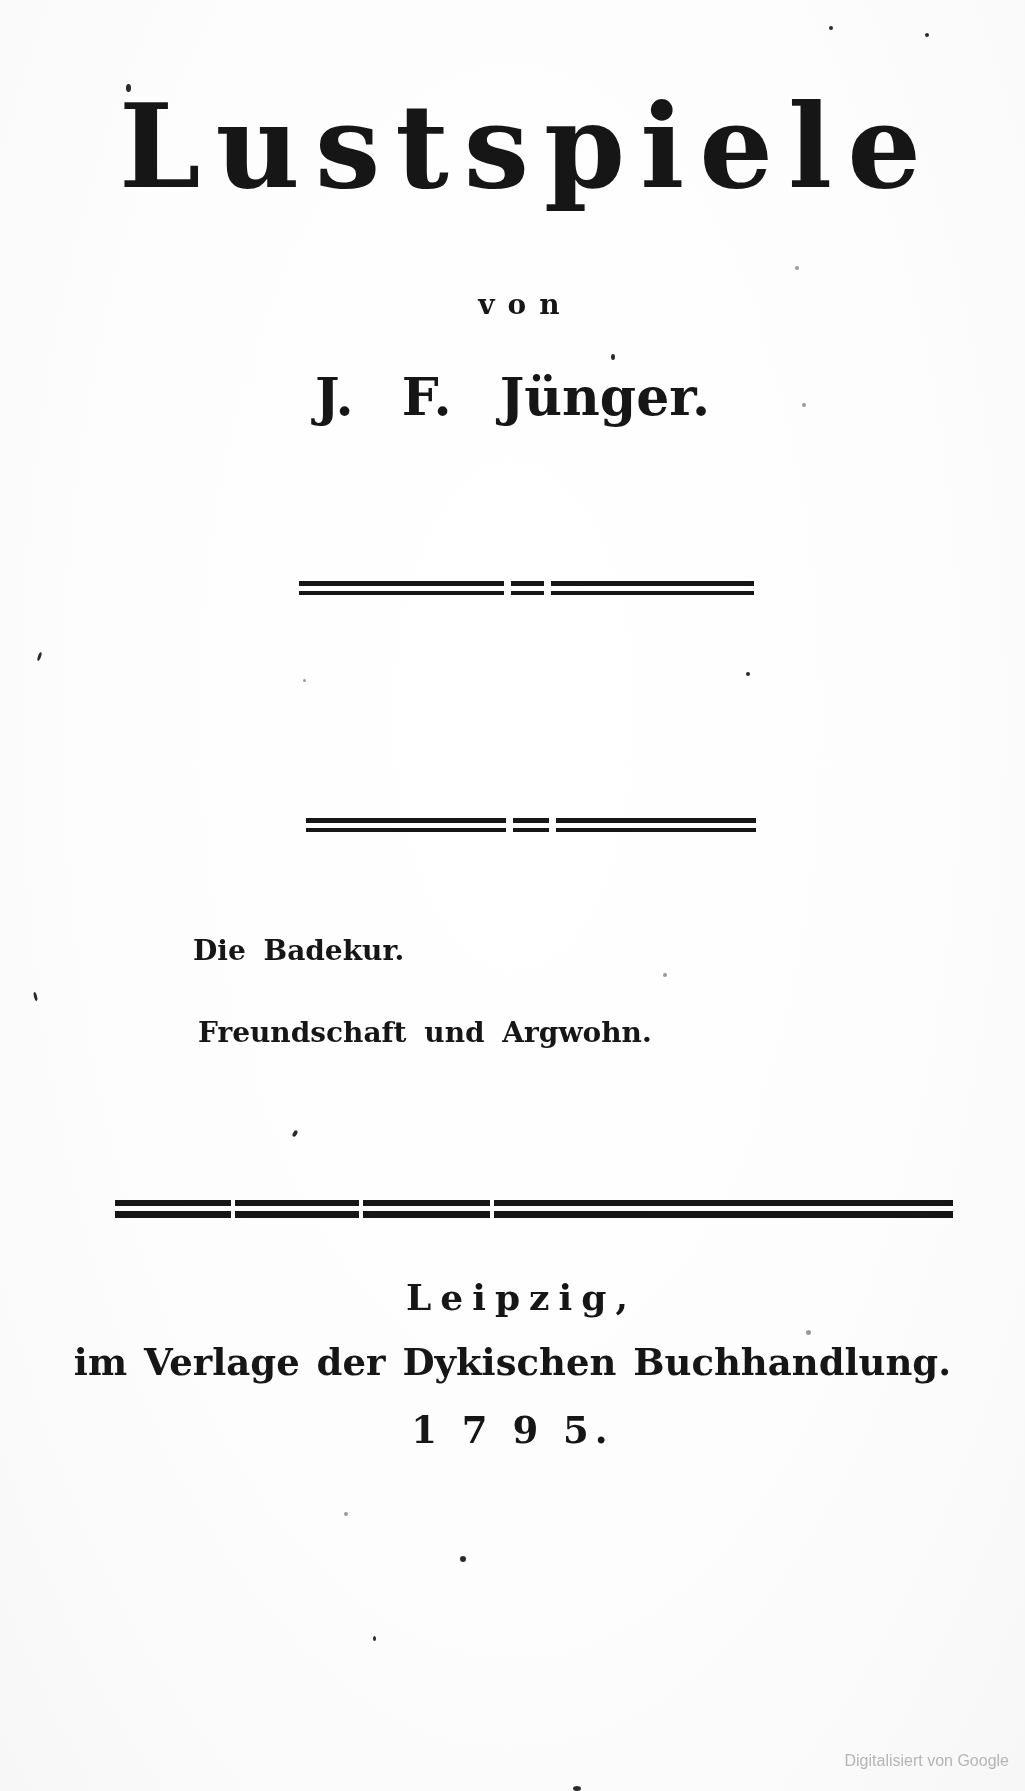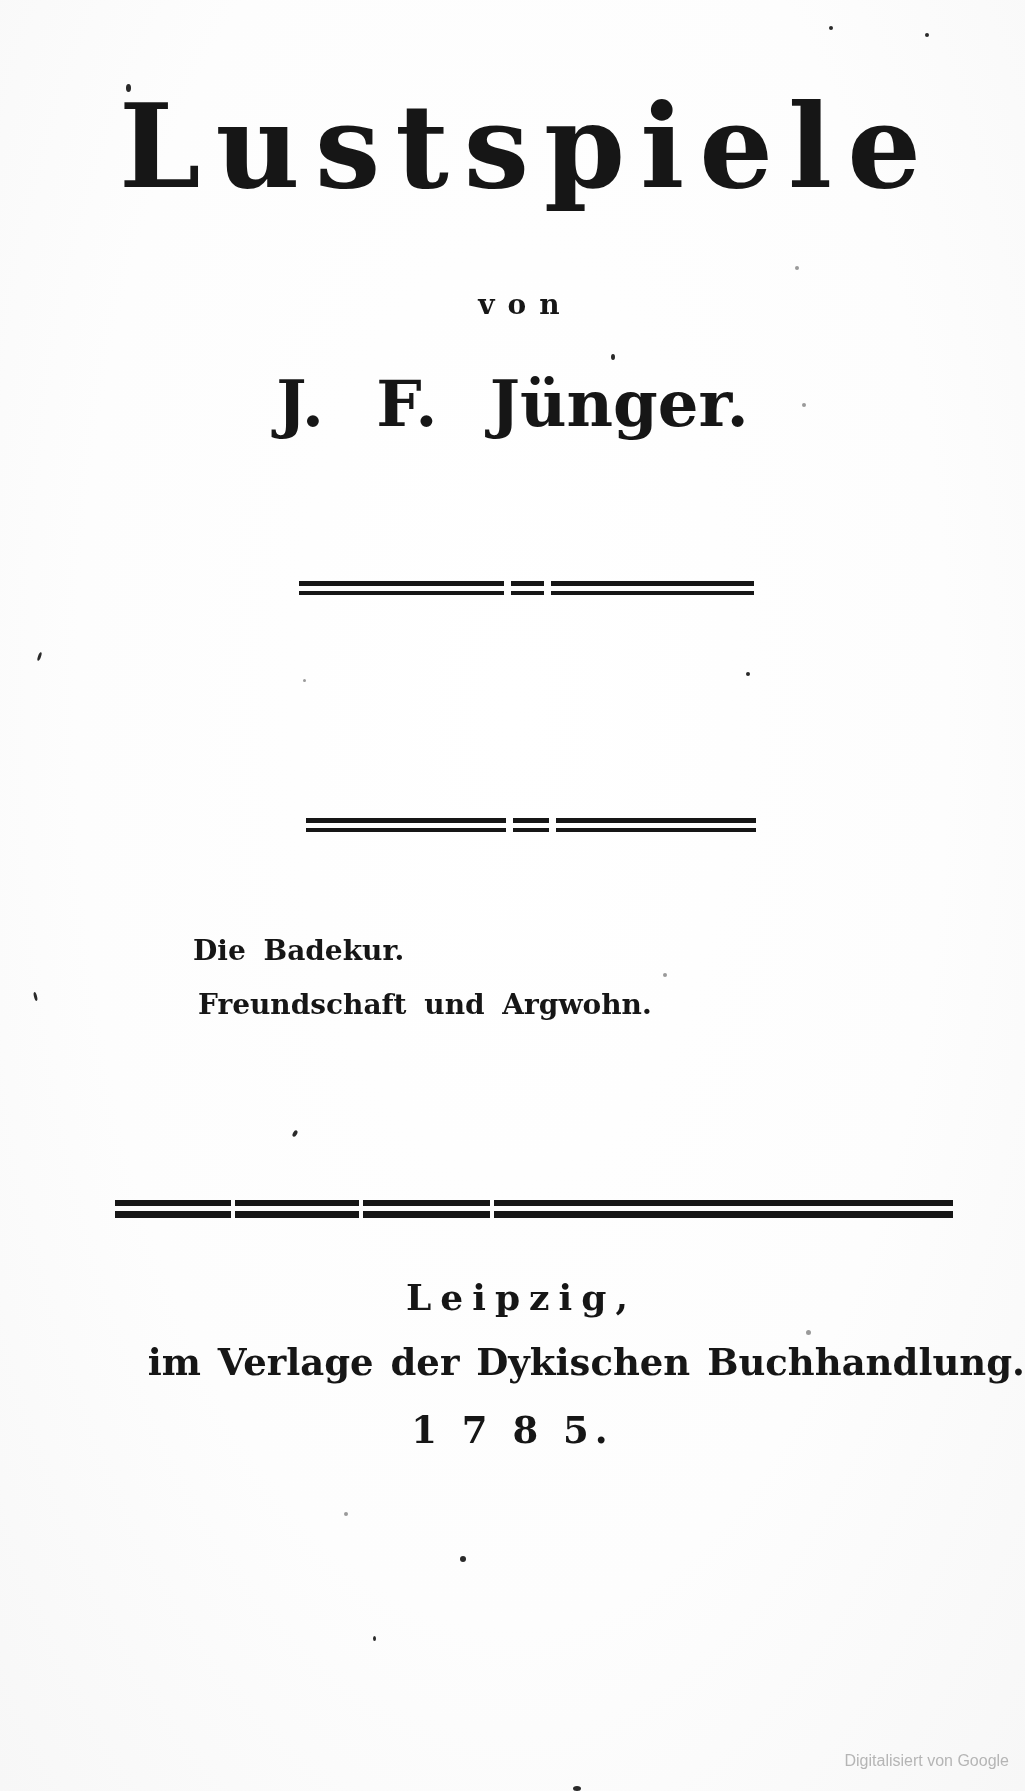--- a/index.html
+++ b/index.html
@@ -27,48 +27,47 @@
     padding-left:15px;
   }
   .byline{
     top:288px;
     font-size:28px;
     letter-spacing:13px;
     padding-left:13px;
   }
   .author{
     top:366px;
-    font-size:64px;
+    font-size:52px;
     word-spacing:30px;
   }
   .part-title{
     top:668px;
     font-size:50px;
     word-spacing:10px;
   }
   .play-line{
     position:absolute;
     font-size:28px;
     white-space:nowrap;
     word-spacing:8px;
   }
   .play-1{left:193px;top:934px;}
-  .play-2{left:198px;top:988px;}
+  .play-2{left:198px;top:1016px;}
 
   .city{
     top:1276px;
     font-size:36px;
     letter-spacing:9px;
     padding-left:9px;
   }
   .publisher{
     top:1340px;
     font-size:37px;
     word-spacing:4px;
-    text-align:right;
   }
   .year{
     top:1408px;
     font-size:37px;
     letter-spacing:6px;
   }
 
   .double-rule{
     position:absolute;
     display:flex;
@@ -139,21 +138,21 @@
 
   <div class="double-rule rule-big">
     <div class="seg" style="width:116px"></div>
     <div class="seg" style="width:124px"></div>
     <div class="seg" style="width:127px"></div>
     <div class="seg" style="width:459px"></div>
   </div>
 
   <div class="ink centered city">Leipzig,</div>
   <div class="ink centered publisher">im Verlage der Dykischen Buchhandlung.</div>
-  <div class="ink centered year">1 7 8 5.</div>
+  <div class="ink centered year">1 7 9 5.</div>
 
   <div class="watermark">Digitalisiert von Google</div>
 
   <div class="speck" style="left:126px;top:84px;width:5px;height:8px"></div>
   <div class="speck" style="left:829px;top:26px;width:4px;height:4px"></div>
   <div class="speck" style="left:925px;top:33px;width:4px;height:4px"></div>
   <div class="speck faint" style="left:795px;top:266px;width:4px;height:4px"></div>
   <div class="speck" style="left:611px;top:354px;width:4px;height:6px"></div>
   <div class="speck faint" style="left:802px;top:403px;width:4px;height:4px"></div>
   <div class="speck" style="left:38px;top:652px;width:3px;height:9px;transform:rotate(20deg)"></div>

